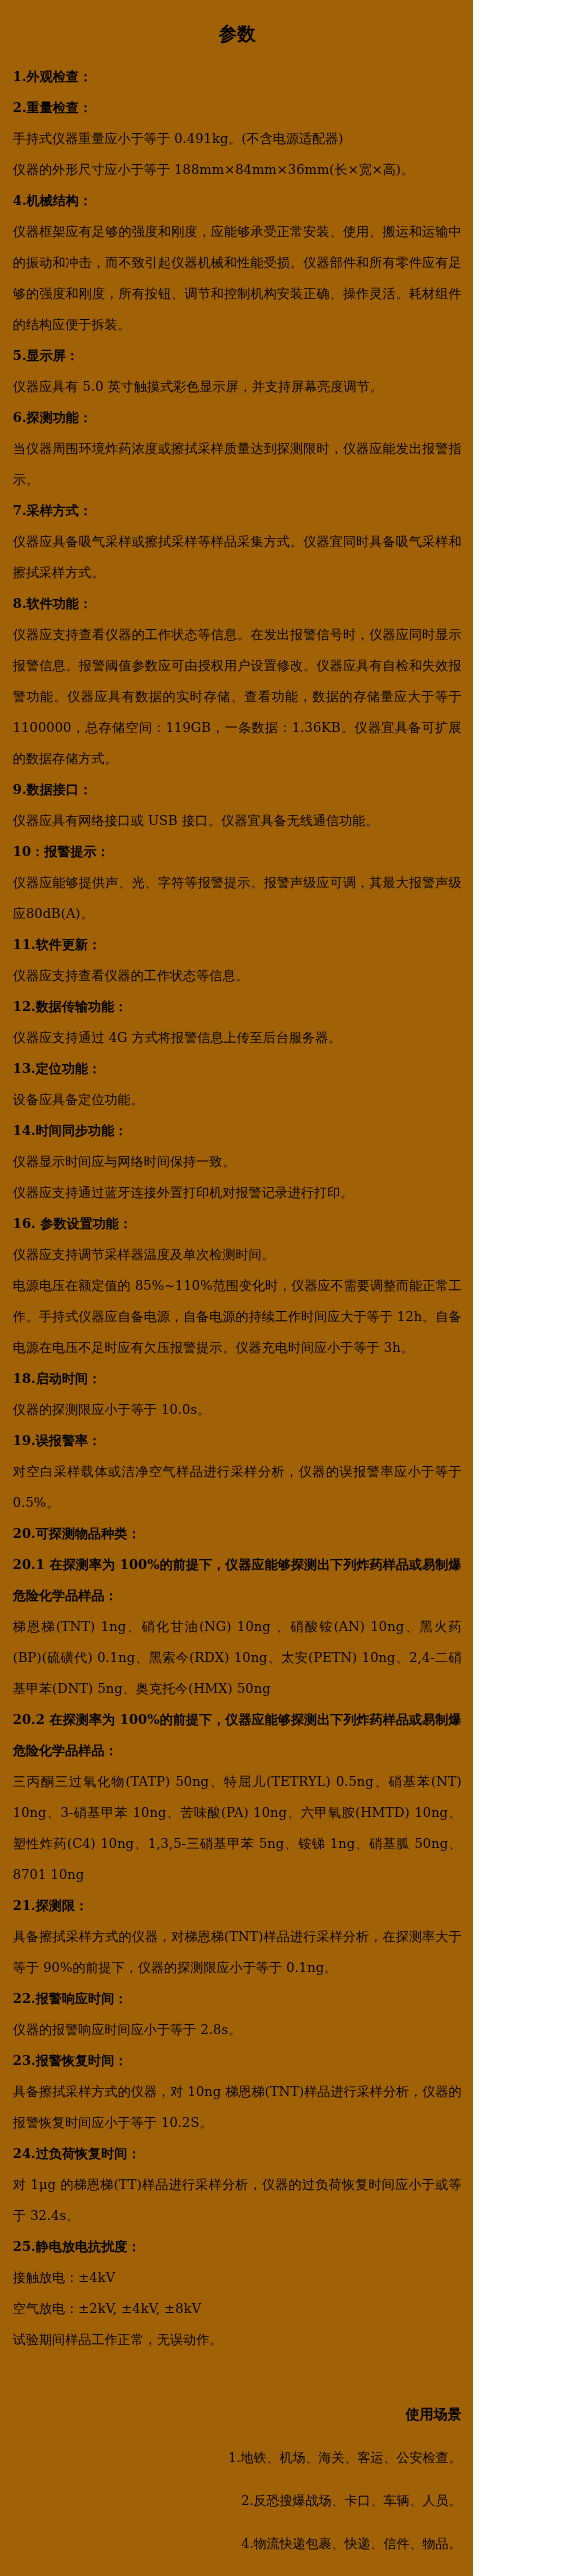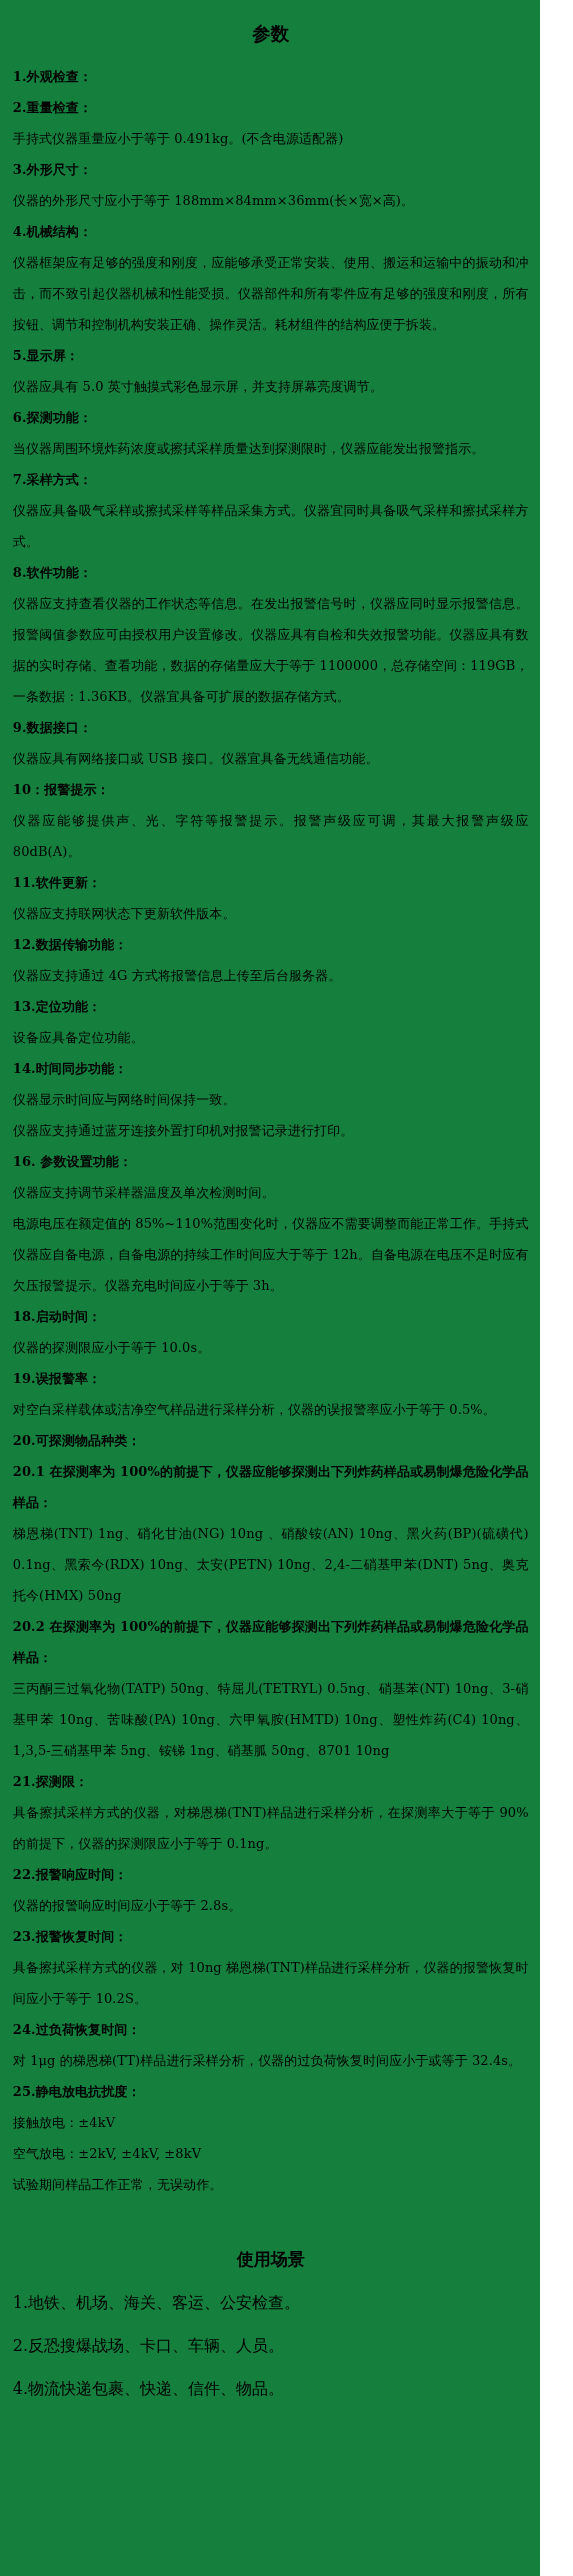--- a/index.html
+++ b/index.html
@@ -4,87 +4,86 @@
 <style>
   html, body {
     margin: 0;
     padding: 0;
     background: #ffffff;
     color: #000000;
     font-family: "DejaVu Serif", "Liberation Serif", serif;
   }
   .page {
     position: relative;
-    width: 540px;
+    width: 473px;
     height: 2576px;
     box-sizing: border-box;
     padding: 18.4px 11.4px 0 12.8px;
     overflow: hidden;
-    background: #15803d;
+    background: #a16207;
   }
   .doc-title {
     font-size: 18.4px;
     font-weight: bold;
     text-align: center;
     line-height: 31px;
     margin: 0 0 11.4px 0;
   }
   .block {
     font-size: 13px;
     line-height: 31px;
     text-align: justify;
     text-justify: inter-ideograph;
     letter-spacing: 0.1px;
   }
   .block.heading {
     font-weight: bold;
     text-align: justify;
   }
   .usage-title {
-    font-size: 17px;
+    font-size: 14px;
     font-weight: bold;
-    text-align: center;
+    text-align: right;
     line-height: 31px;
     margin: 44px 0 4.3px 0;
   }
   .usage-item {
-    font-size: 16px;
+    font-size: 13px;
     line-height: 31px;
     margin-top: 12px;
-    text-align: left;
+    text-align: right;
   }
 </style>
 </head>
 <body>
 
 <div class="page">
   <h1 class="doc-title">参数</h1>
 
   <div>
       <div class="block heading">1.外观检查：</div>
       <div class="block heading">2.重量检查：</div>
       <div class="block body">手持式仪器重量应小于等于 0.491kg。(不含电源适配器)</div>
-      <div class="block heading">3.外形尺寸：</div>
       <div class="block body">仪器的外形尺寸应小于等于 188mm×84mm×36mm(长×宽×高)。</div>
       <div class="block heading">4.机械结构：</div>
       <div class="block body">仪器框架应有足够的强度和刚度，应能够承受正常安装、使用、搬运和运输中的振动和冲击，而不致引起仪器机械和性能受损。仪器部件和所有零件应有足够的强度和刚度，所有按钮、调节和控制机构安装正确、操作灵活。耗材组件的结构应便于拆装。</div>
       <div class="block heading">5.显示屏：</div>
       <div class="block body">仪器应具有 5.0 英寸触摸式彩色显示屏，并支持屏幕亮度调节。</div>
       <div class="block heading">6.探测功能：</div>
       <div class="block body">当仪器周围环境炸药浓度或擦拭采样质量达到探测限时，仪器应能发出报警指示。</div>
       <div class="block heading">7.采样方式：</div>
       <div class="block body">仪器应具备吸气采样或擦拭采样等样品采集方式。仪器宜同时具备吸气采样和擦拭采样方式。</div>
       <div class="block heading">8.软件功能：</div>
       <div class="block body">仪器应支持查看仪器的工作状态等信息。在发出报警信号时，仪器应同时显示报警信息。报警阈值参数应可由授权用户设置修改。仪器应具有自检和失效报警功能。仪器应具有数据的实时存储、查看功能，数据的存储量应大于等于 1100000，总存储空间：119GB，一条数据：1.36KB。仪器宜具备可扩展的数据存储方式。</div>
       <div class="block heading">9.数据接口：</div>
       <div class="block body">仪器应具有网络接口或 USB 接口。仪器宜具备无线通信功能。</div>
       <div class="block heading">10：报警提示：</div>
       <div class="block body">仪器应能够提供声、光、字符等报警提示。报警声级应可调，其最大报警声级应80dB(A)。</div>
       <div class="block heading">11.软件更新：</div>
-      <div class="block body">仪器应支持联网状态下更新软件版本。</div>
+      <div class="block body">仪器应支持查看仪器的工作状态等信息。</div>
       <div class="block heading">12.数据传输功能：</div>
       <div class="block body">仪器应支持通过 4G 方式将报警信息上传至后台服务器。</div>
       <div class="block heading">13.定位功能：</div>
       <div class="block body">设备应具备定位功能。</div>
       <div class="block heading">14.时间同步功能：</div>
       <div class="block body">仪器显示时间应与网络时间保持一致。</div>
       <div class="block body">仪器应支持通过蓝牙连接外置打印机对报警记录进行打印。</div>
       <div class="block heading">16. 参数设置功能：</div>
       <div class="block body">仪器应支持调节采样器温度及单次检测时间。</div>
       <div class="block body">电源电压在额定值的 85%~110%范围变化时，仪器应不需要调整而能正常工作。手持式仪器应自备电源，自备电源的持续工作时间应大于等于 12h。自备电源在电压不足时应有欠压报警提示。仪器充电时间应小于等于 3h。</div>

